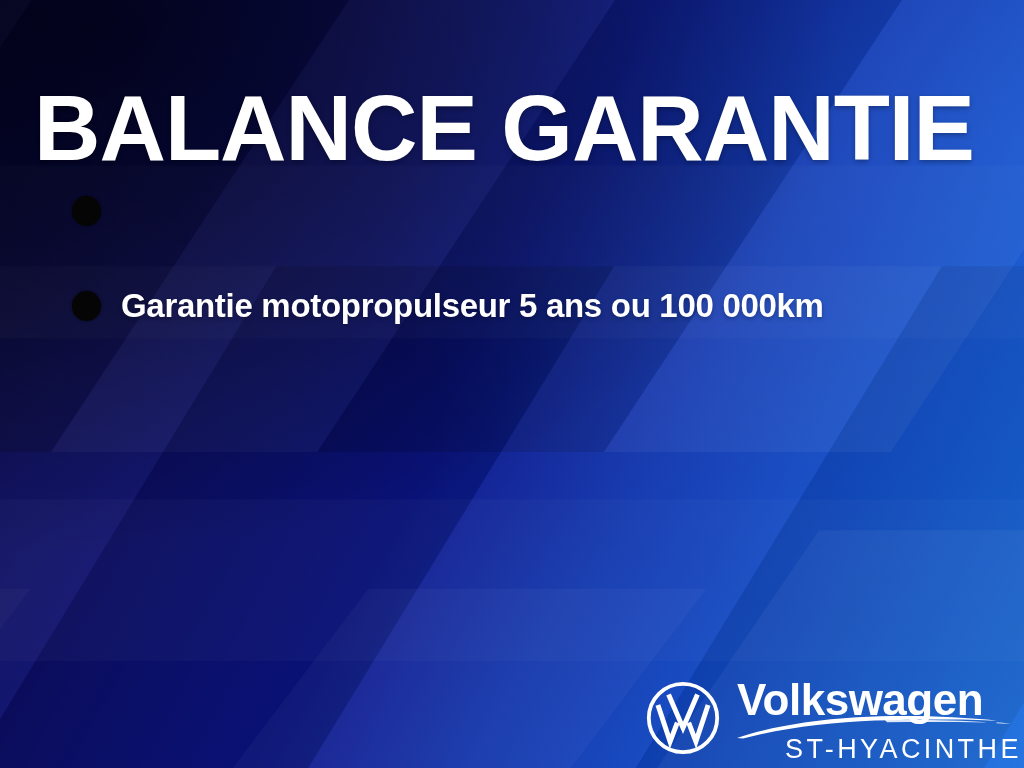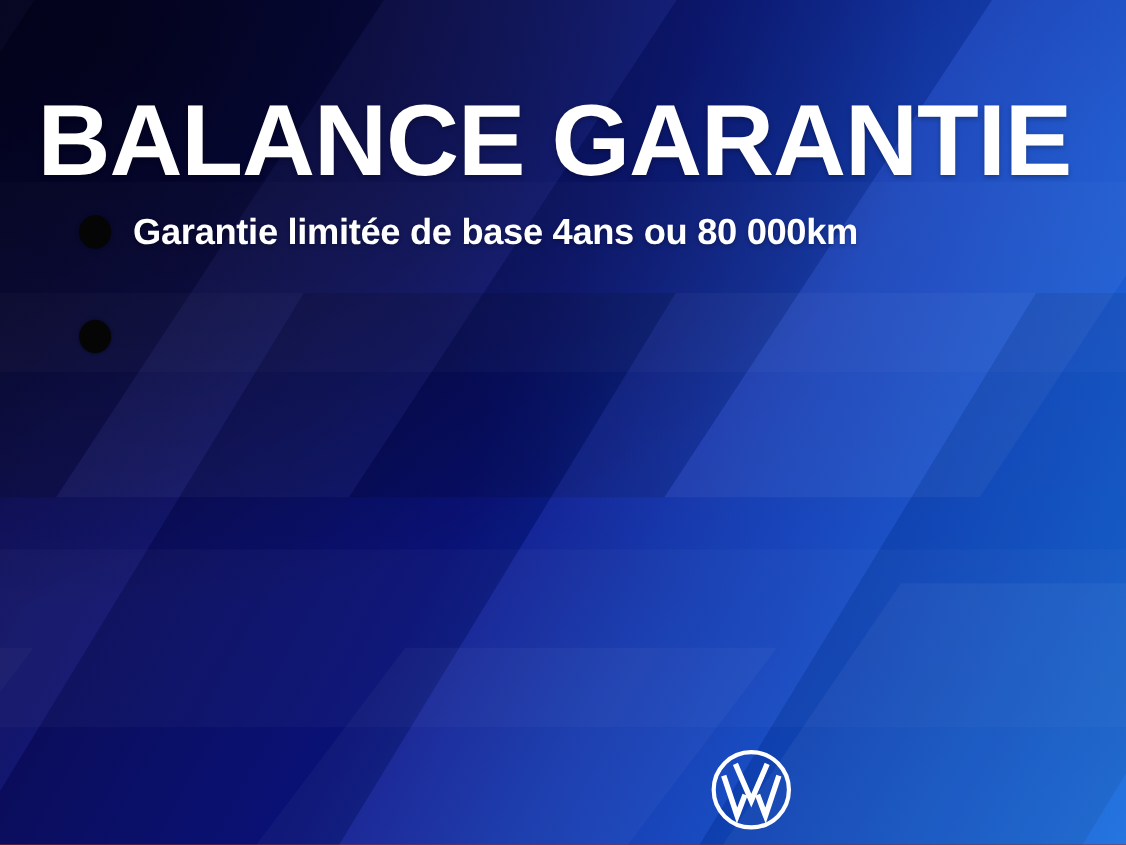--- a/index.html
+++ b/index.html
@@ -219,41 +219,55 @@
   <div class="vignette"></div>
 
   <div class="content">
 
     <h1 class="title">BALANCE GARANTIE</h1>
 
     <div class="bullets">
 
       <div class="bullet-row">
         <span class="bullet-dot"></span>
-        <span class="bullet-text">Garantie limitée de base 4ans ou 80 000km</span>
       </div>
 
       <div class="bullet-row">
         <span class="bullet-dot"></span>
+        <span class="bullet-text">Garantie motopropulseur 5 ans ou 100 000km</span>
       </div>
 
 
 
     </div>
 
     <div class="logo">
 
       <div class="logo-mark">
         <svg viewBox="0 0 100 100" xmlns="http://www.w3.org/2000/svg">
           <circle cx="50" cy="50" r="45" fill="none" stroke="#ffffff" stroke-width="5"></circle>
           <g fill="none" stroke="#ffffff" stroke-width="6.5" stroke-linejoin="miter" stroke-linecap="butt">
             <path d="M31 19 L50 63 L69 19"></path>
             <path d="M17 33 L33 81 L42.5 56"></path>
             <path d="M83 33 L67 81 L57.5 56"></path>
           </g>
         </svg>
       </div>
 
+      <div class="logo-words">
+        <div class="wordmark">Volkswagen</div>
+
+        <div class="swoosh">
+          <svg viewBox="0 0 278 26" xmlns="http://www.w3.org/2000/svg">
+            <path d="M2 24 C 30 14, 74 6, 122 3.2 C 170 0.6, 222 2.4, 262 6.6
+                     C 232 5.2, 186 4.8, 140 6.6 C 94 8.4, 46 14.4, 8 24.6 Z" fill="#ffffff"></path>
+            <path d="M150 6.0 C 186 5.2, 224 6.2, 253 8.4 C 224 8.0, 188 7.6, 152 8.2 Z" fill="#ffffff" opacity="0.85"></path>
+            <path d="M262 8.2 C 268 8.6, 272 9.2, 276 10.0 C 271 9.8, 266 9.4, 261 9.2 Z" fill="#ffffff" opacity="0.7"></path>
+          </svg>
+        </div>
+
+        <div class="dealer">ST-HYACINTHE</div>
+      </div>
 
     </div>
 
   </div>
 </div>
 
 </body></html>

